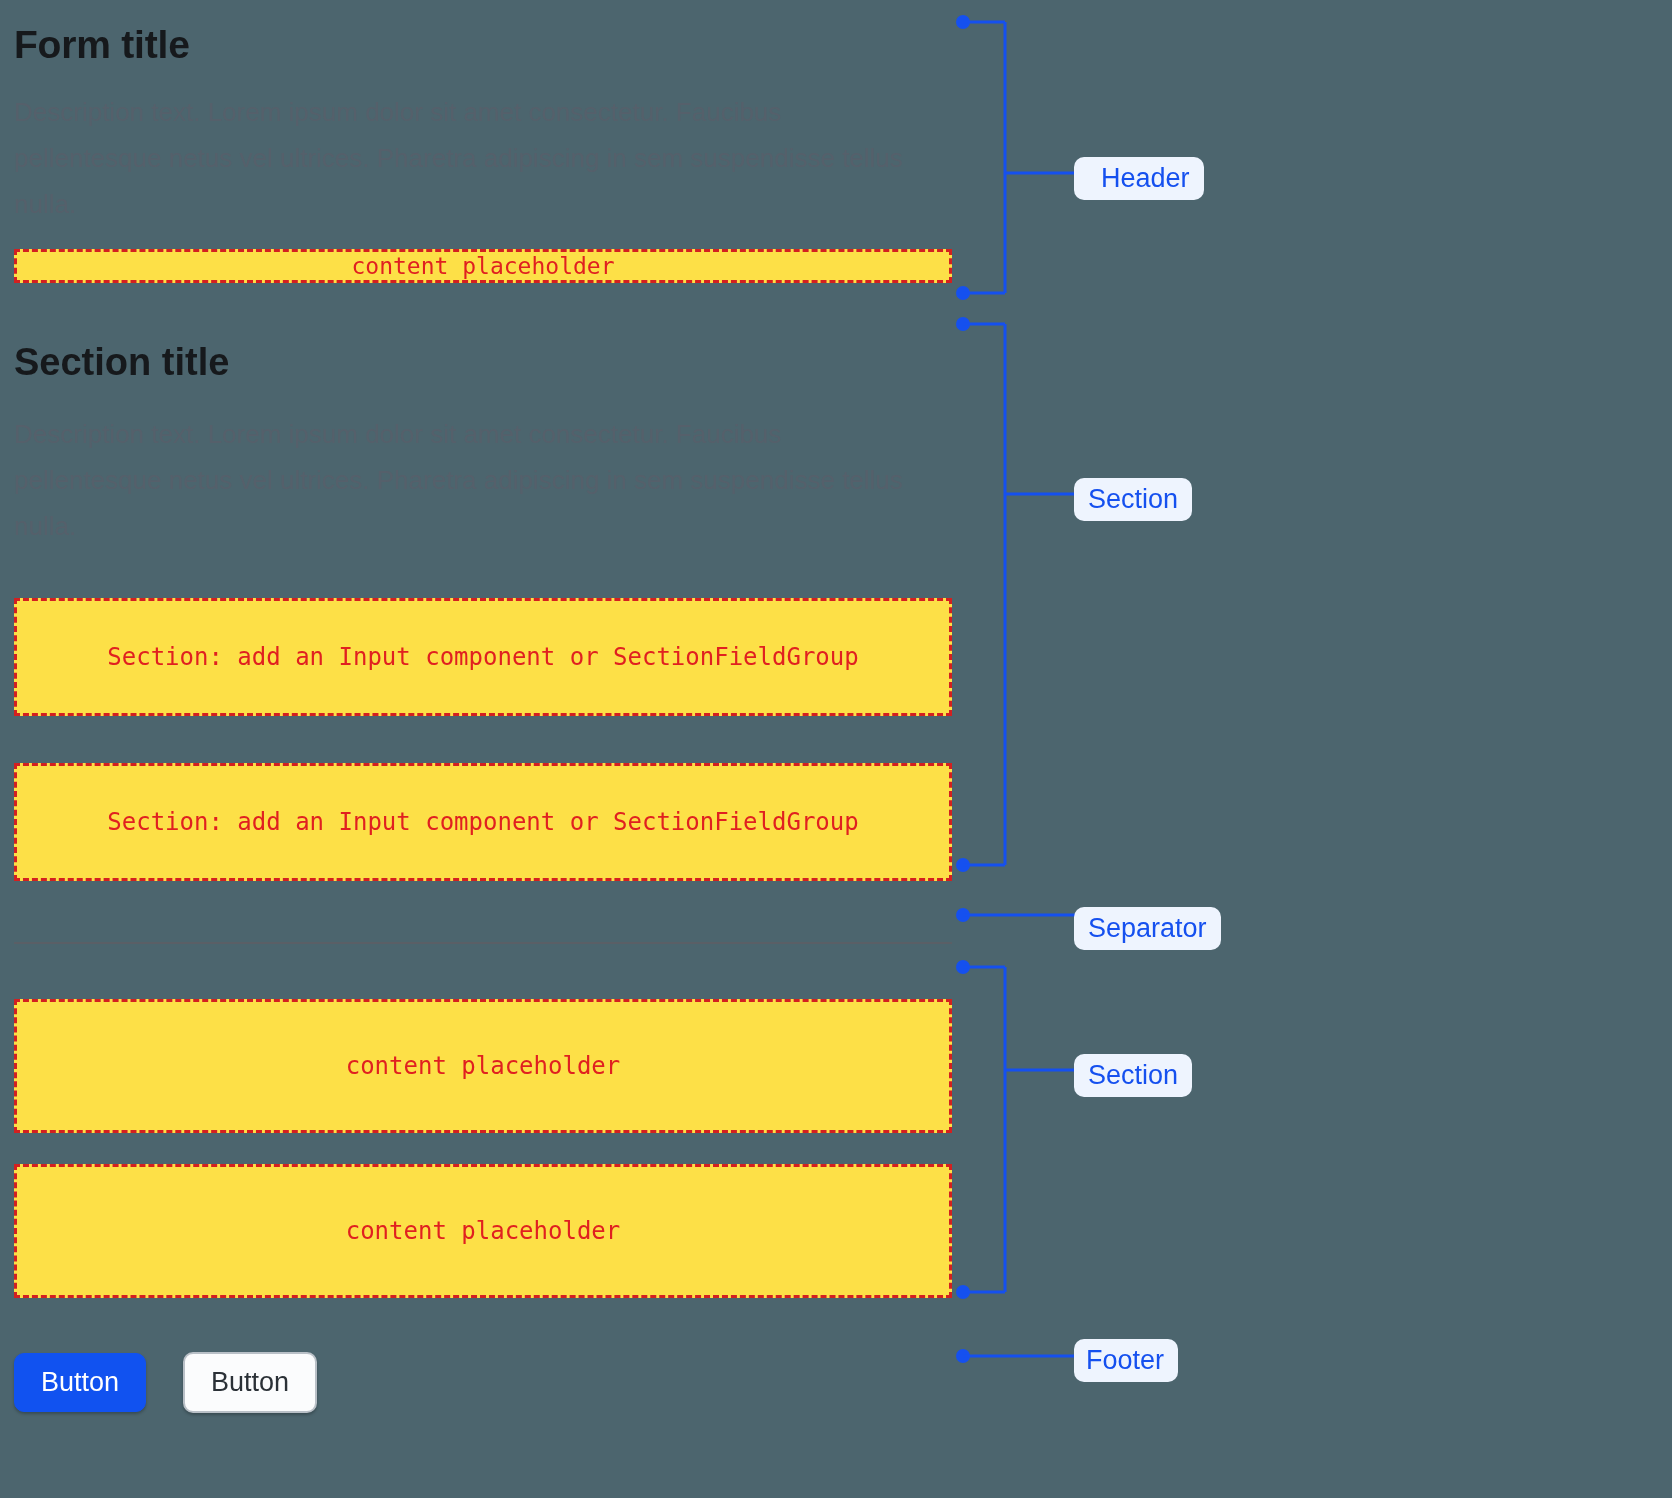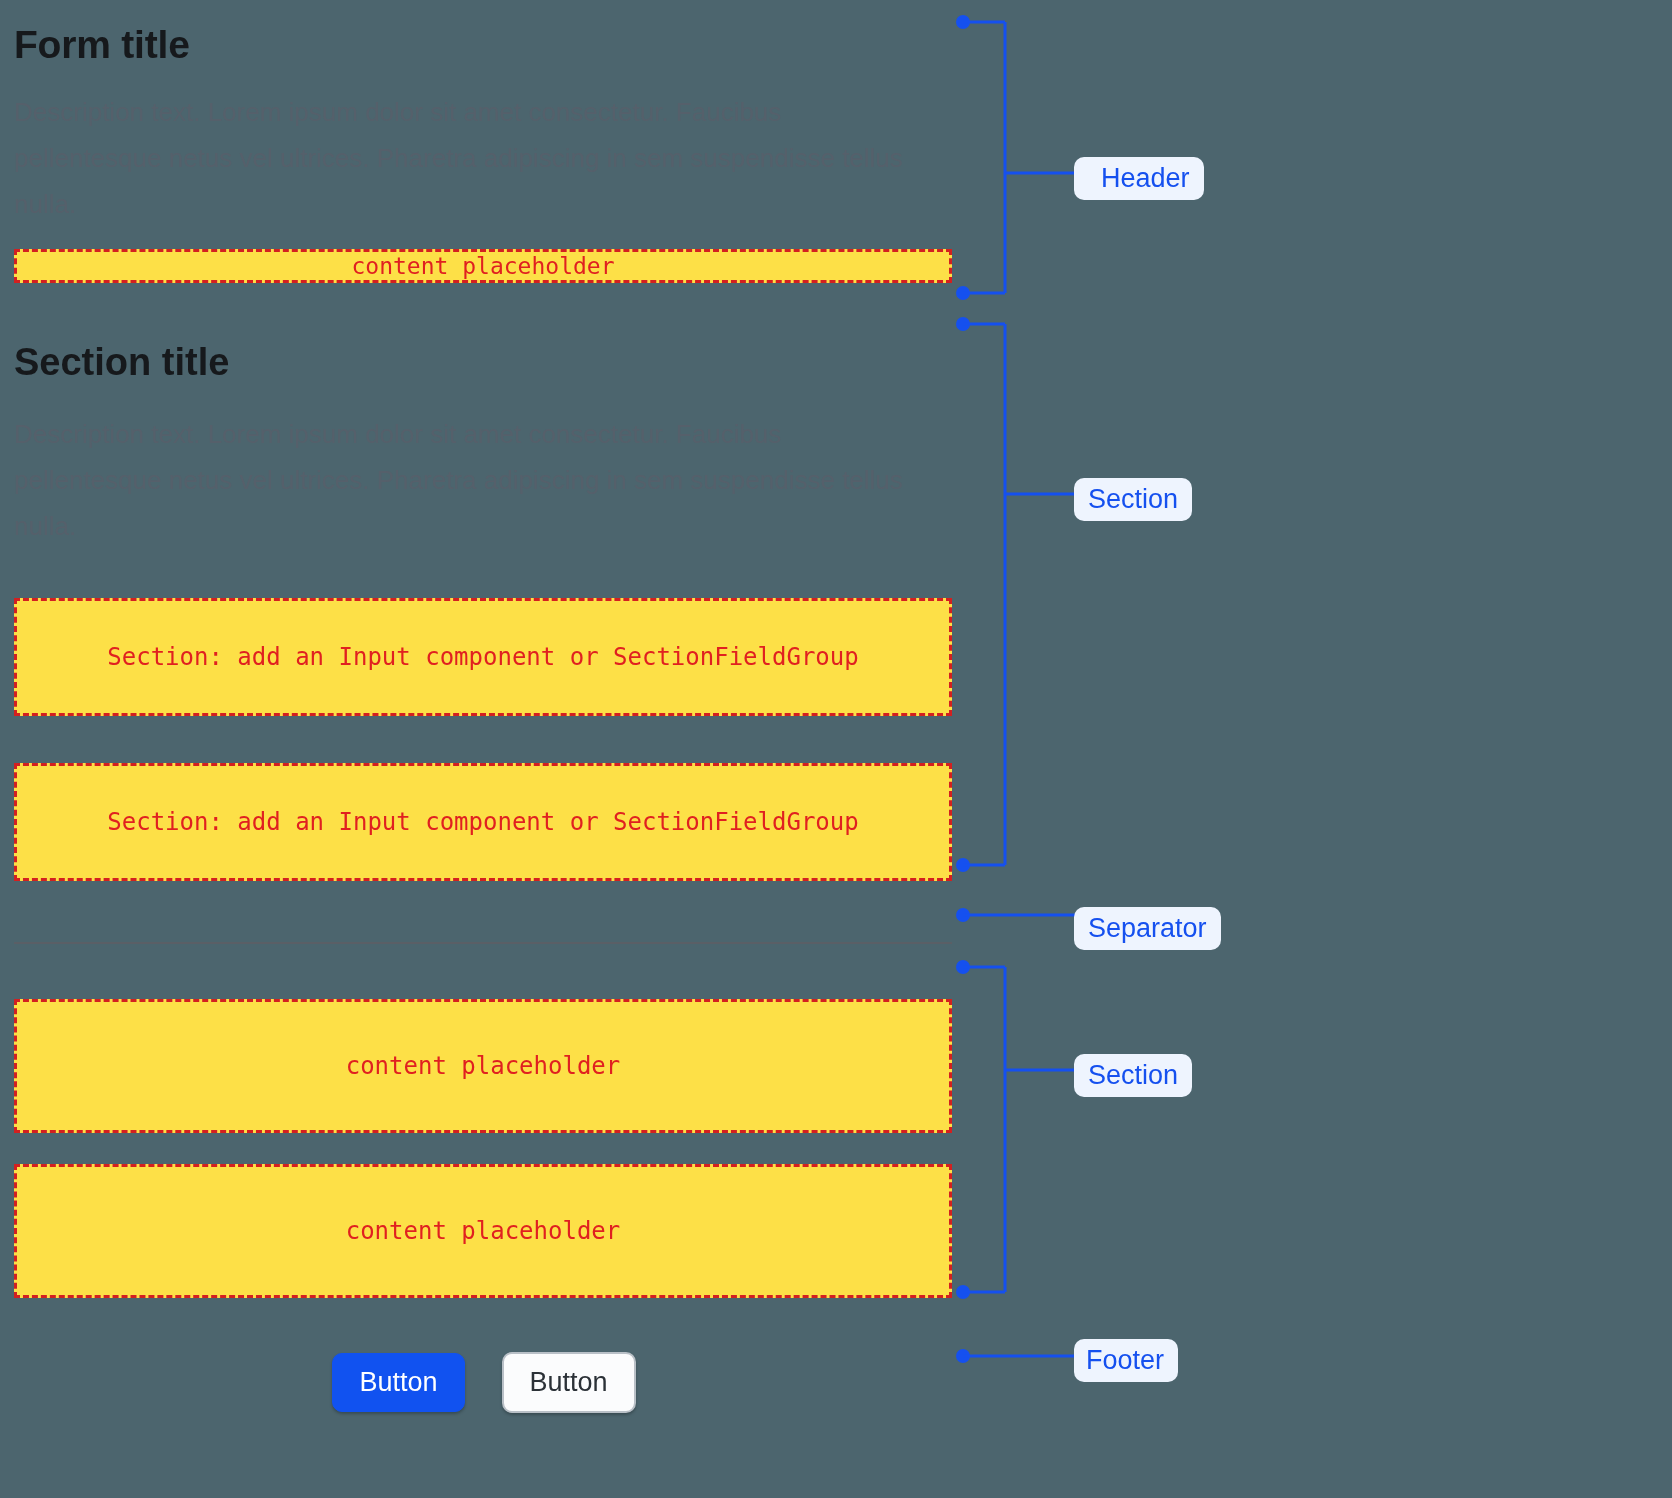--- a/index.html
+++ b/index.html
@@ -148,21 +148,21 @@
       <div class="ph ph-medium" style="margin-top:47px; width:938px;">Section: add an Input component or SectionFieldGroup</div>
     </div>
 
     <div class="separator" style="margin-top:61px; width:938px;"></div>
 
     <div style="margin-top:55px;">
       <div class="ph ph-tall" style="width:938px;">content placeholder</div>
       <div class="ph ph-tall" style="margin-top:31px; width:938px;">content placeholder</div>
     </div>
 
-    <div class="footer-row" style="margin-top:54px;justify-content:center;">
+    <div class="footer-row" style="margin-top:54px;">
       <button class="btn btn-primary">Button</button>
       <button class="btn btn-secondary">Button</button>
     </div>
 
   </div>
 
   <svg id="anno-svg" width="1672" height="1498" style="position:absolute;left:0;top:0;pointer-events:none;">
       <circle cx="963" cy="22" r="7" fill="#1550ef"></circle>
       <circle cx="963" cy="293" r="7" fill="#1550ef"></circle>
       <line x1="963" y1="22" x2="1005" y2="22" stroke="#1550ef" stroke-width="3"></line>

